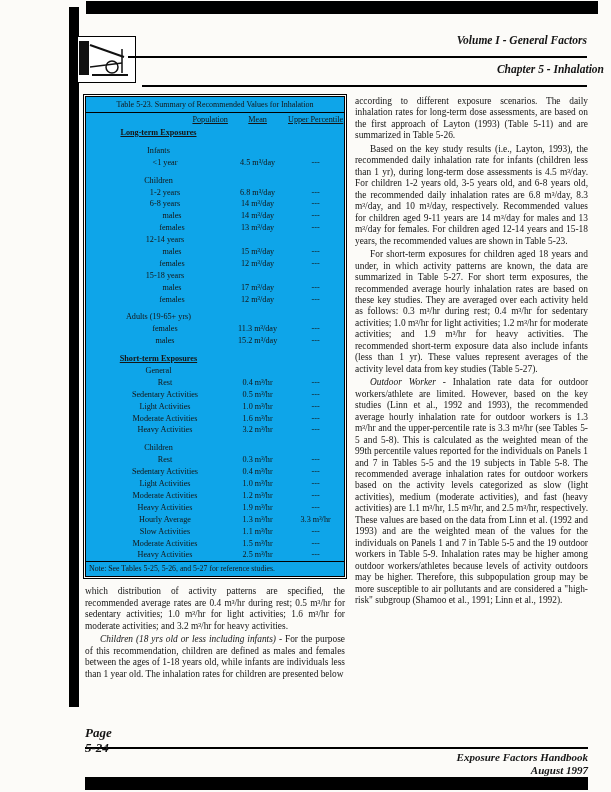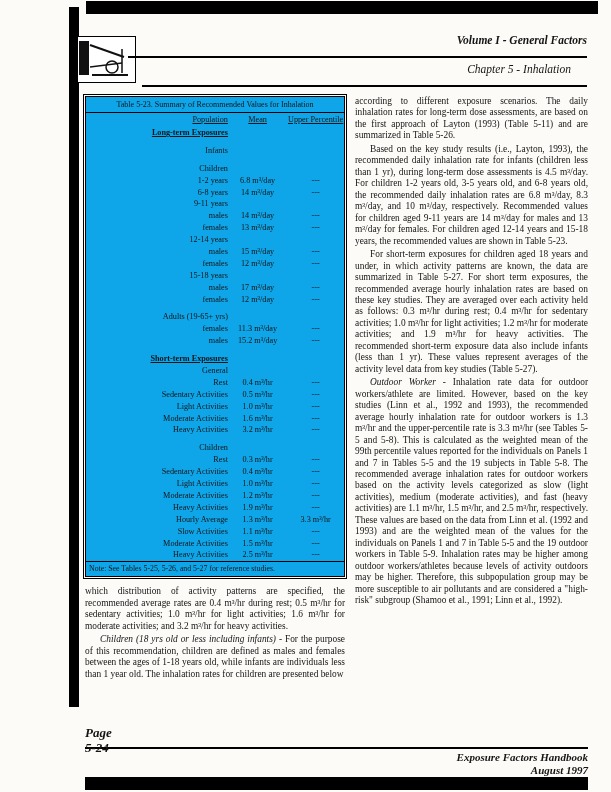--- a/index.html
+++ b/index.html
@@ -7,33 +7,33 @@
     width:611px;height:792px;background:#ffffff;
     font-family:"Liberation Serif", serif;color:#151515;
     position:relative;overflow:hidden;
   }
   .page{position:relative;width:611px;height:792px;background:#fcfbf8;}
   .top-bar{position:absolute;left:86px;top:1px;width:512px;height:13px;background:#000;}
   .left-bar{position:absolute;left:69px;top:7px;width:10px;height:700px;background:#000;}
   .logo-box{position:absolute;left:77px;top:36px;width:57px;height:45px;border:1.5px solid #000;background:#fff;}
   .vol-title{position:absolute;right:24px;top:34px;font-size:11.5px;font-weight:bold;font-style:italic;}
   .rule1{position:absolute;left:128px;top:56px;width:459px;height:2px;background:#000;}
-  .chap-title{position:absolute;right:40px;top:63px;font-size:11.5px;font-weight:normal;font-style:italic;margin-left:24px;}
+  .chap-title{position:absolute;right:7px;top:63px;font-size:11.5px;font-weight:bold;font-style:italic;margin-left:24px;}
   .rule2{position:absolute;left:142px;top:85px;width:445px;height:2px;background:#000;}
 
   .left-col{position:absolute;left:85px;top:96px;width:260px;}
   .right-col{position:absolute;left:355px;top:96px;width:233px;font-size:9.4px;line-height:1.23;text-align:justify;}
 
   .table-box{border:1.5px solid #000;outline:1px solid #000;outline-offset:1px;background:#0ea5e9;margin-bottom:9px;}
   .table-title{text-align:center;font-size:8px;padding:3px 2px;border-bottom:1.3px solid #000;}
   table{width:100%;border-collapse:collapse;font-size:8.2px;}
   thead th{font-weight:normal;text-decoration:underline;font-size:8.2px;padding:2px 0 3px;text-align:center;}
   thead th:first-child{text-align:right;}
   td{padding:0;line-height:1.45;vertical-align:bottom;}
-  td.pop{text-align:right;margin-top:40px;}
+  td.pop{text-align:center;margin-top:40px;}
   td.val{text-align:center;width:23%;}
   td.val2{text-align:center;width:22%;}
   .ind0{padding-left:3px;}
   .ind1{padding-left:16px;}
   .ind2{padding-left:30px;}
   .section{text-decoration:underline;font-weight:bold;}
   tr.gap td{padding-top:6px;}
   .table-note{font-size:7.8px;border-top:1.3px solid #000;padding:2px 3px 3px;}
 
   .para{font-size:9.4px;line-height:1.22;text-align:justify;margin:0 0 2px 0;}
@@ -85,39 +85,39 @@
             <tr>
     <td class="pop ind0 section">Long-term Exposures</td>
     <td class="val"></td>
     <td class="val2"></td>
   </tr>
             <tr class="gap">
     <td class="pop ind0">Infants</td>
     <td class="val"></td>
     <td class="val2"></td>
   </tr>
+            <tr>
+    <td class="pop ind1">&lt;1 year</td>
+    <td class="val">4.5 m³/day</td>
+    <td class="val2">---</td>
+  </tr>
             <tr class="gap">
     <td class="pop ind0">Children</td>
     <td class="val"></td>
     <td class="val2"></td>
   </tr>
             <tr>
     <td class="pop ind1">1-2 years</td>
     <td class="val">6.8 m³/day</td>
     <td class="val2">---</td>
   </tr>
             <tr>
     <td class="pop ind1">6-8 years</td>
     <td class="val">14 m³/day</td>
     <td class="val2">---</td>
-  </tr>
-            <tr>
-    <td class="pop ind1">9-11 years</td>
-    <td class="val"></td>
-    <td class="val2"></td>
   </tr>
             <tr>
     <td class="pop ind2">males</td>
     <td class="val">14 m³/day</td>
     <td class="val2">---</td>
   </tr>
             <tr>
     <td class="pop ind2">females</td>
     <td class="val">13 m³/day</td>
     <td class="val2">---</td>

